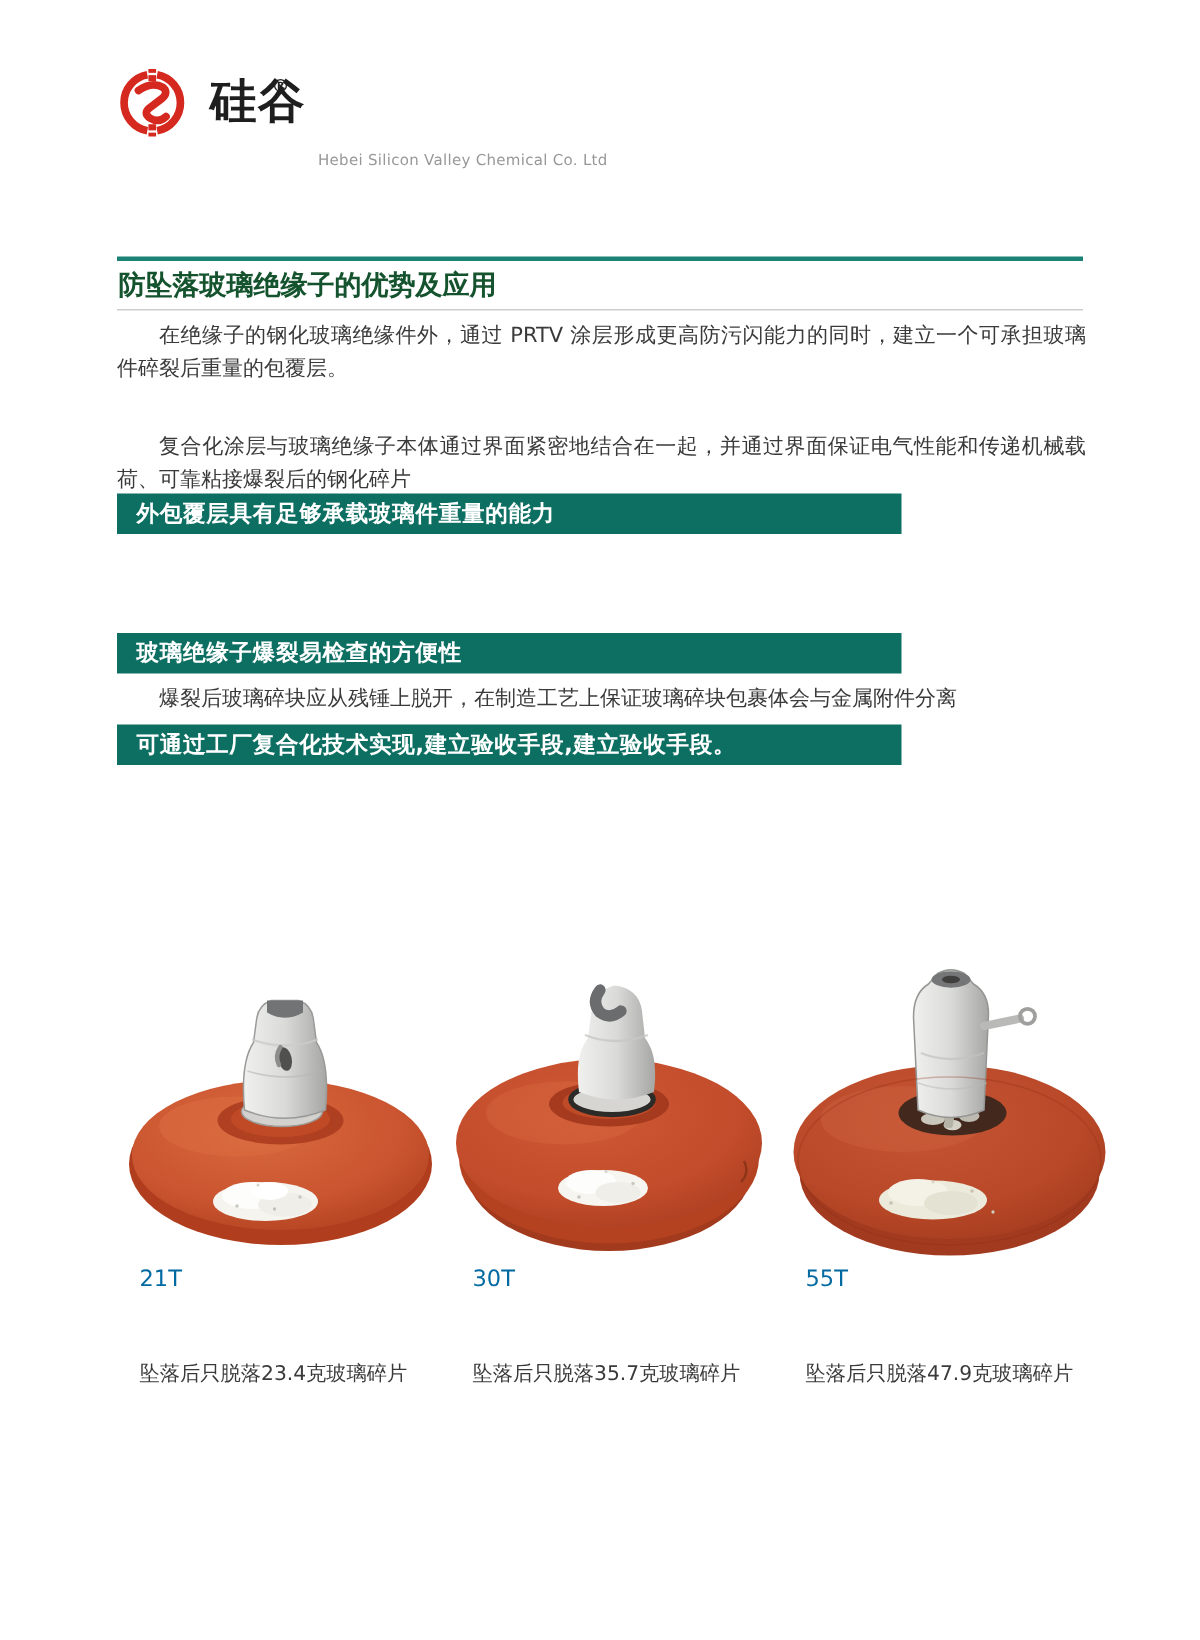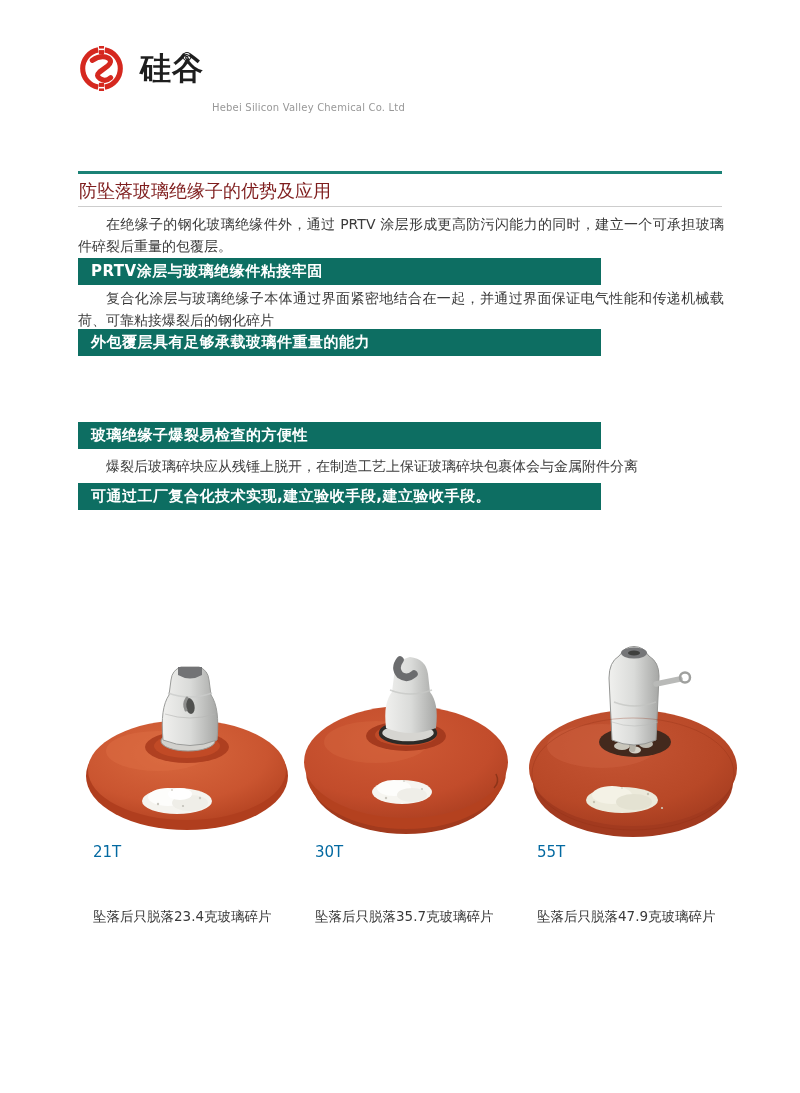--- a/index.html
+++ b/index.html
@@ -20,21 +20,21 @@
   .company-en{
     position:absolute;left:212px;top:62px;
     font-size:10px;color:#989898;letter-spacing:.2px;margin-top:40px;
   }
   
   .hr-teal{position:absolute;left:78px;top:171px;width:644px;height:3px;background:#1b8276;}
   .hr-light{position:absolute;left:78px;top:206px;width:644px;height:1px;background:#cdcdcd;}
   
   .page-title{
     position:absolute;left:79px;top:179px;
-    font-size:18px;font-weight:400;color:#7f1d1d;line-height:1.3;margin:0;
+    font-size:18px;font-weight:700;color:#14532d;line-height:1.3;margin:0;
   }
   .body-p{
     position:absolute;left:78px;width:646px;margin:0;
     font-size:14px;line-height:22px;color:#3a3a3a;
     text-indent:2em;text-align:justify;
   }
   .banner{
     position:absolute;left:78px;width:523px;height:27px;box-sizing:border-box;
     background:#0d6e62;color:#ffffff;
     font-size:15px;font-weight:700;line-height:27px;padding-left:13px;
@@ -68,21 +68,20 @@
     <span class="reg">®</span>
     <span class="company-en">Hebei Silicon Valley Chemical Co. Ltd</span>
   </div>
 
   <div class="hr-teal"></div>
   <h1 class="page-title">防坠落玻璃绝缘子的优势及应用</h1>
   <div class="hr-light"></div>
 
   <p class="body-p" style="top:213px">在绝缘子的钢化玻璃绝缘件外，通过 PRTV 涂层形成更高防污闪能力的同时，建立一个可承担玻璃件碎裂后重量的包覆层。</p>
 
-  <div class="banner" style="top:258px">PRTV涂层与玻璃绝缘件粘接牢固</div>
   <p class="body-p" style="top:287px">复合化涂层与玻璃绝缘子本体通过界面紧密地结合在一起，并通过界面保证电气性能和传递机械载荷、可靠粘接爆裂后的钢化碎片</p>
 
   <div class="banner" style="top:329px">外包覆层具有足够承载玻璃件重量的能力</div>
 
   <div class="banner" style="top:422px">玻璃绝缘子爆裂易检查的方便性</div>
   <p class="body-p" style="top:455px">爆裂后玻璃碎块应从残锤上脱开，在制造工艺上保证玻璃碎块包裹体会与金属附件分离</p>
 
   <div class="banner" style="top:483px">可通过工厂复合化技术实现,建立验收手段,建立验收手段。</div>
 
   <svg class="figure" style="left:80px;top:654px" width="218" height="186" viewBox="0 0 218 186">

